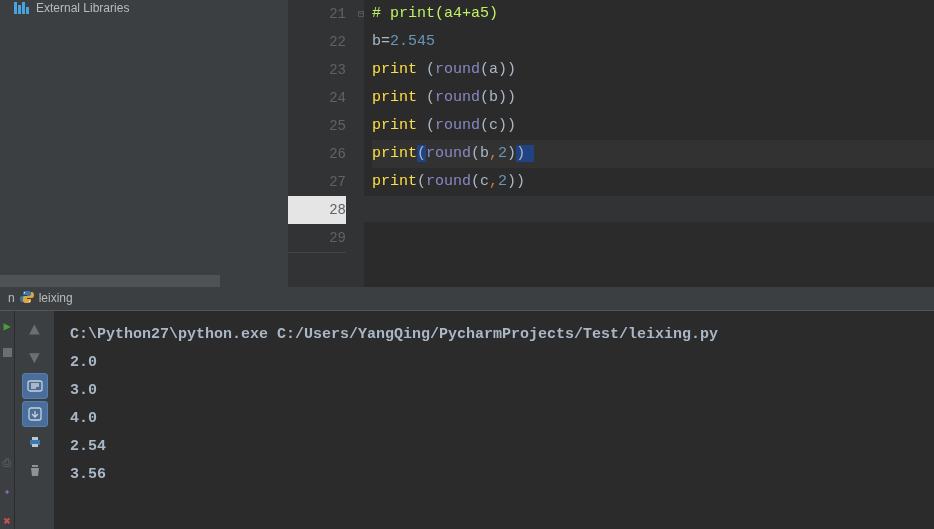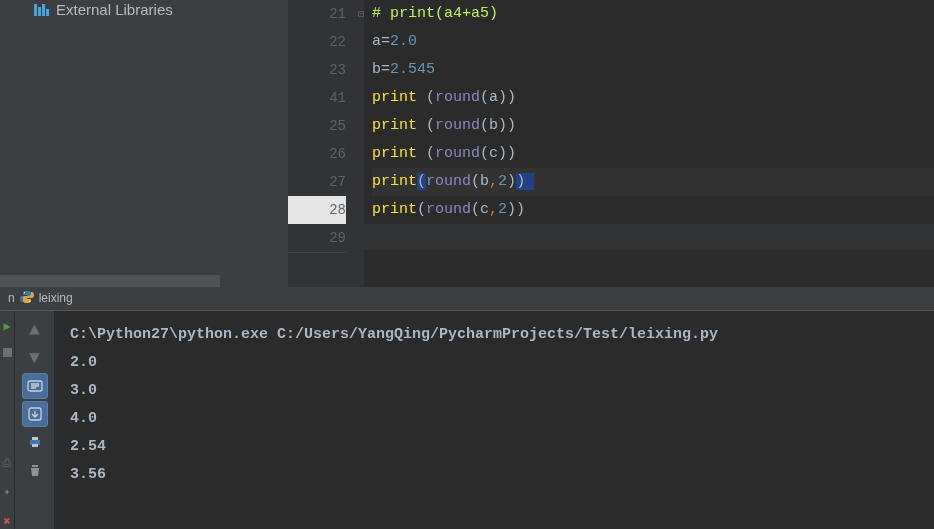--- a/index.html
+++ b/index.html
@@ -23,22 +23,21 @@
     background: #3c3f41;
     position: relative;
     flex-shrink: 0;
   }
   .lib-item {
     display: flex;
     align-items: center;
     padding: 1px 8px 4px 14px;
     color: #bbb;
     font-family: "Segoe UI", sans-serif;
-    font-size: 15px;
-    margin-left: 20px;
+    font-size: 12px;
   }
   .lib-icon {
     display: inline-flex;
     margin-right: 6px;
   }
   .lib-icon span {
     display: inline-block;
     width: 3px;
     margin-right: 1px;
   }
@@ -185,31 +184,30 @@
       <span>External Libraries</span>
     </div>
     <div class="hscroll"></div>
   </div>
 
   <div class="editor">
     <div class="gutter">
       <div>21</div>
       <div>22</div>
       <div>23</div>
-      <div>41</div>
+      <div>24</div>
       <div>25</div>
       <div>26</div>
       <div>27</div>
       <div style="background:#e5e5e5">28</div>
       <div>29</div>
       <div class="editor-bottom" style="height:26px"></div>
     </div>
     <div class="code">
       <div class="code-line"><span class="fold-icon">⊟</span><span class="cmt"># print(a4+a5)</span></div>
-      <div class="code-line"><span>a</span><span class="op">=</span><span class="num">2.0</span></div>
       <div class="code-line"><span>b</span><span class="op">=</span><span class="num">2.545</span></div>
       <div class="code-line"><span class="kw-it">print</span> (<span class="fn">round</span>(<span>a</span>))</div>
       <div class="code-line"><span class="kw-it">print</span> (<span class="fn">round</span>(<span>b</span>))</div>
       <div class="code-line"><span class="kw-it">print</span> (<span class="fn">round</span>(<span>c</span>))</div>
       <div class="code-line hl-line"><span class="kw-it">print</span><span class="sel">(</span><span class="fn">round</span>(<span>b</span><span class="punct">,</span><span class="num">2</span>)<span class="sel">)</span><span class="sel">&nbsp;</span></div>
       <div class="code-line"><span class="kw-it">print</span>(<span class="fn">round</span>(<span>c</span><span class="punct">,</span><span class="num">2</span>))</div>
       <div style="height:26px;background:#313335;margin-left:-8px"></div>
     </div>
 
   </div>

